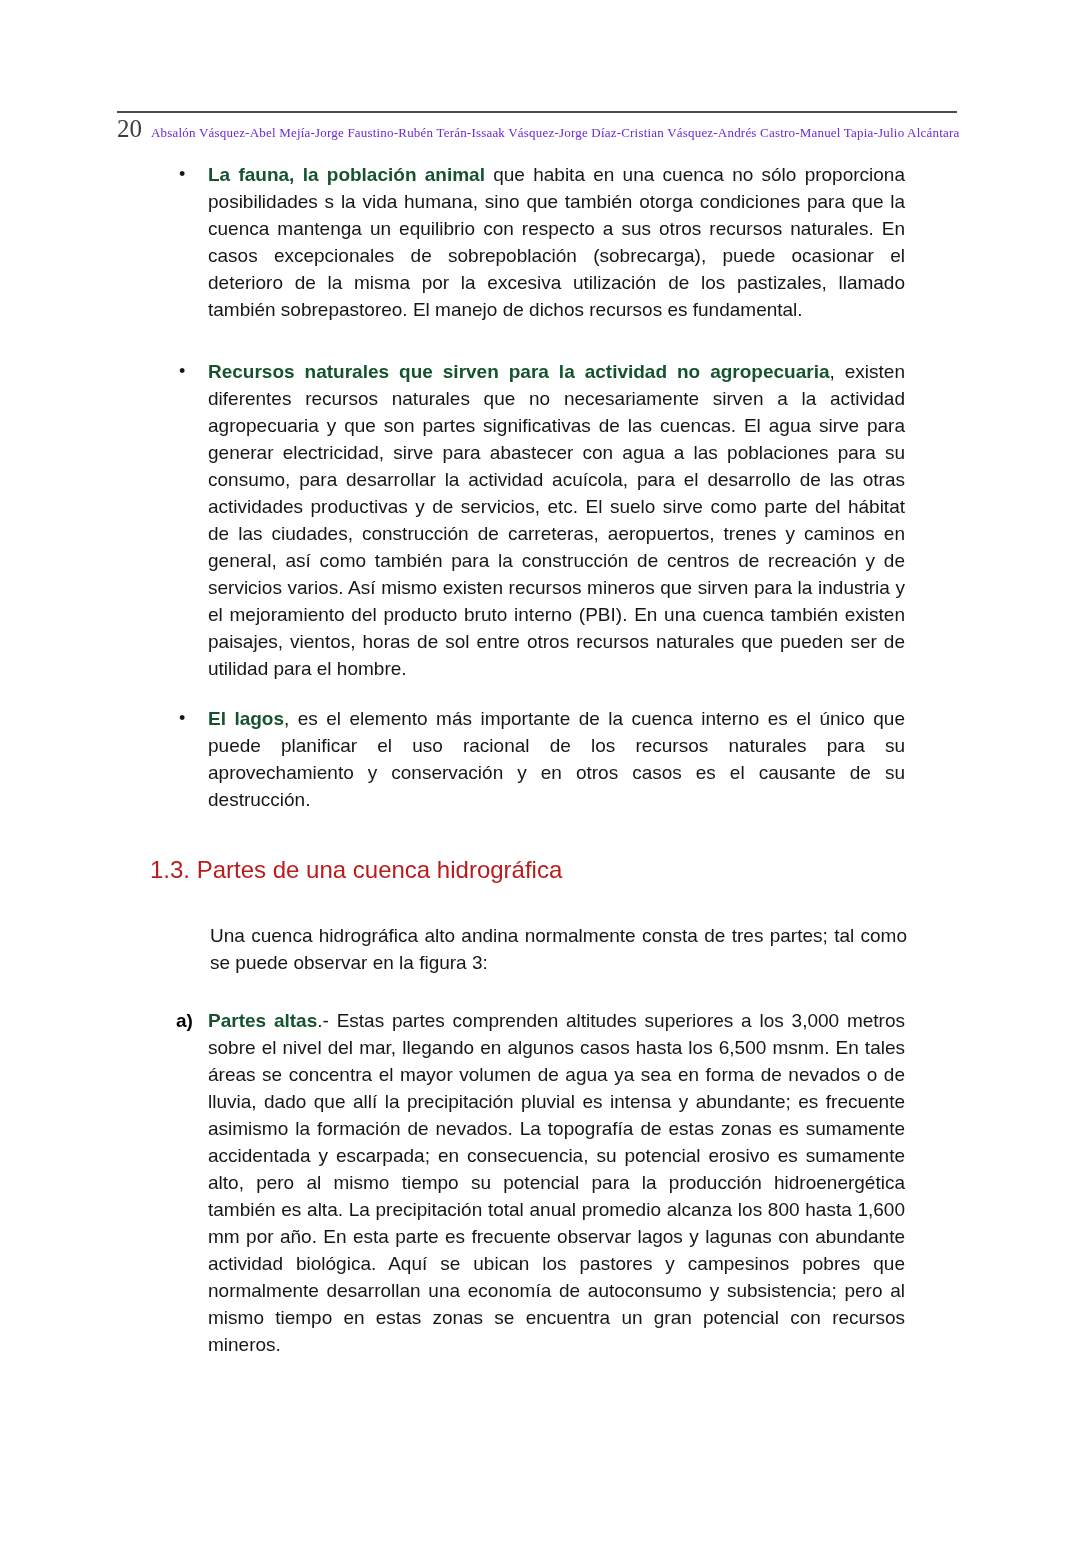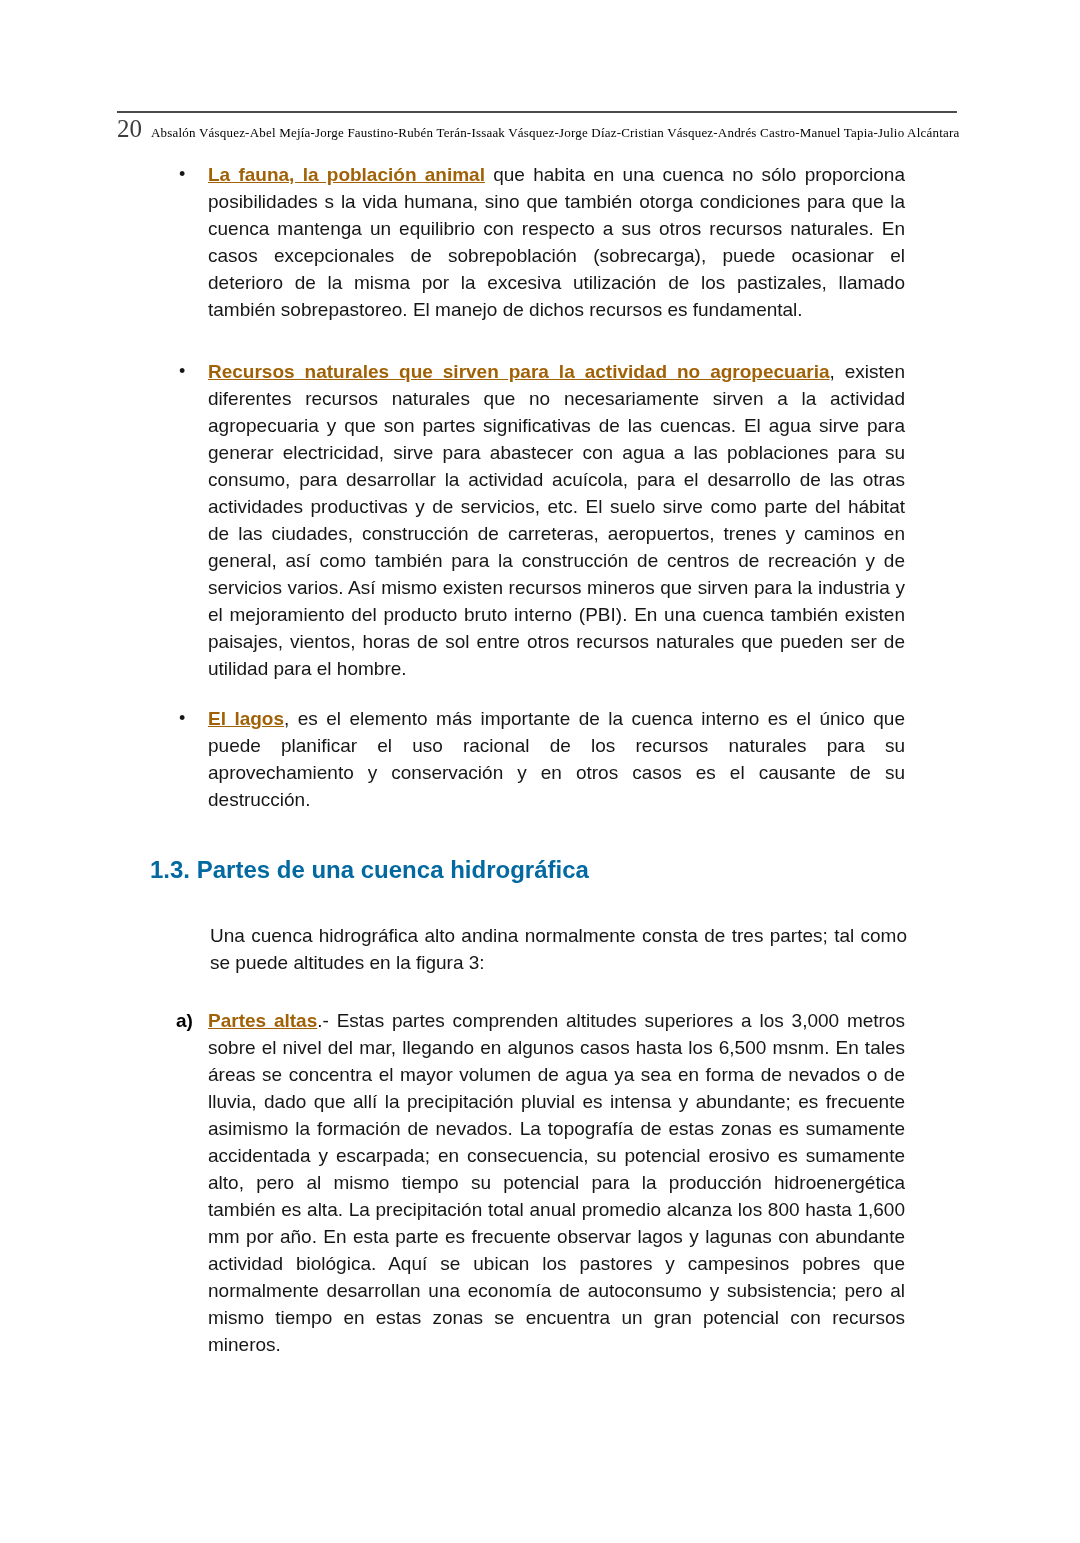--- a/index.html
+++ b/index.html
@@ -11,36 +11,36 @@
   }
 
   
   .running-header {
     position:absolute; left:117px; top:111px; width:840px;
     font-family:"Liberation Serif", serif; color:#454545;
   }
   .header-rule { border-top:2px solid #4c4c4c; height:0; }
   .header-line { display:flex; align-items:baseline; gap:9px; margin-top:1px; }
   .page-number { font-size:25px; line-height:30px; color:#3d3d3d; }
-  .authors { font-size:13px; letter-spacing:0.2px; color:#000000; white-space:nowrap; }
+  .authors { font-size:13px; letter-spacing:0.2px; color:#6d28d9; white-space:nowrap; }
 
   
   .content { position:absolute; left:150px; top:161px; width:755px; }
   .just { text-align:justify; font-size:19px; line-height:27px; color:#161616; }
-  .lead { font-weight:bold; color:#a16207;text-decoration:underline; }
+  .lead { font-weight:bold; color:#14532d; }
 
   .bullet-item { position:relative; padding-left:58px; }
   .bullet-marker { position:absolute; left:29px; top:0; font-size:18px; line-height:27px; color:#161616; }
   .b1 { margin-bottom:35px; }
   .b2 { margin-bottom:23px; }
   .b3 { margin-bottom:0; }
 
   .section-heading {
     margin-top:42px; margin-bottom:37px;
-    font-size:24px; line-height:30px; font-weight:bold; color:#0369a1;
+    font-size:24px; line-height:30px; font-weight:normal; color:#b91c1c;
   }
   .intro { margin-left:60px; width:697px; margin-bottom:31px; }
 
   .alpha-item { position:relative; padding-left:58px; }
   .alpha-label {
     position:absolute; left:26px; top:0;
     font-weight:bold; font-size:19px; line-height:27px; color:#000;
   }
 </style>
 </head>
@@ -68,21 +68,21 @@
       <p class="just"><span class="lead">Recursos naturales que sirven para la actividad no agropecuaria</span><span>, existen diferentes recursos naturales que no necesariamente sirven a la actividad agropecuaria y que son partes significativas de las cuencas. El agua sirve para generar electricidad, sirve para abastecer con agua a las poblaciones para su consumo, para desarrollar la actividad acuícola, para el desarrollo de las otras actividades productivas y de servicios, etc. El suelo sirve como parte del hábitat de las ciudades, construcción de carreteras, aeropuertos, trenes y caminos en general, así como también para la construcción de centros de recreación y de servicios varios. Así mismo existen recursos mineros que sirven para la industria y el mejoramiento del producto bruto interno (PBI). En una cuenca también existen paisajes, vientos, horas de sol entre otros recursos naturales que pueden ser de utilidad para el hombre.</span></p>
     </div>
 
     <div class="bullet-item b3">
       <span class="bullet-marker">•</span>
       <p class="just"><span class="lead">El lagos</span><span>, es el elemento más importante de la cuenca interno es el único que puede planificar el uso racional de los recursos naturales para su aprovechamiento y conservación y en otros casos es el causante de su destrucción.</span></p>
     </div>
 
     <h2 class="section-heading">1.3. Partes de una cuenca hidrográfica</h2>
 
-    <p class="just intro">Una cuenca hidrográfica alto andina normalmente consta de tres partes; tal como se puede altitudes en la figura 3:</p>
+    <p class="just intro">Una cuenca hidrográfica alto andina normalmente consta de tres partes; tal como se puede observar en la figura 3:</p>
 
     <div class="alpha-item">
       <span class="alpha-label">a)</span>
       <p class="just"><span class="lead">Partes altas</span><span>.- Estas partes comprenden altitudes superiores a los 3,000 metros sobre el nivel del mar, llegando en algunos casos hasta los 6,500 msnm. En tales áreas se concentra el mayor volumen de agua ya sea en forma de nevados o de lluvia, dado que allí la precipitación pluvial es intensa y abundante; es frecuente asimismo la formación de nevados. La topografía de estas zonas es sumamente accidentada y escarpada; en consecuencia, su potencial erosivo es sumamente alto, pero al mismo tiempo su potencial para la producción hidroenergética también es alta. La precipitación total anual promedio alcanza los 800 hasta 1,600 mm por año. En esta parte es frecuente observar lagos y lagunas con abundante actividad biológica. Aquí se ubican los pastores y campesinos pobres que normalmente desarrollan una economía de autoconsumo y subsistencia; pero al mismo tiempo en estas zonas se encuentra un gran potencial con recursos mineros.</span></p>
     </div>
 
   </div>
 </div>
 
 </body></html>

